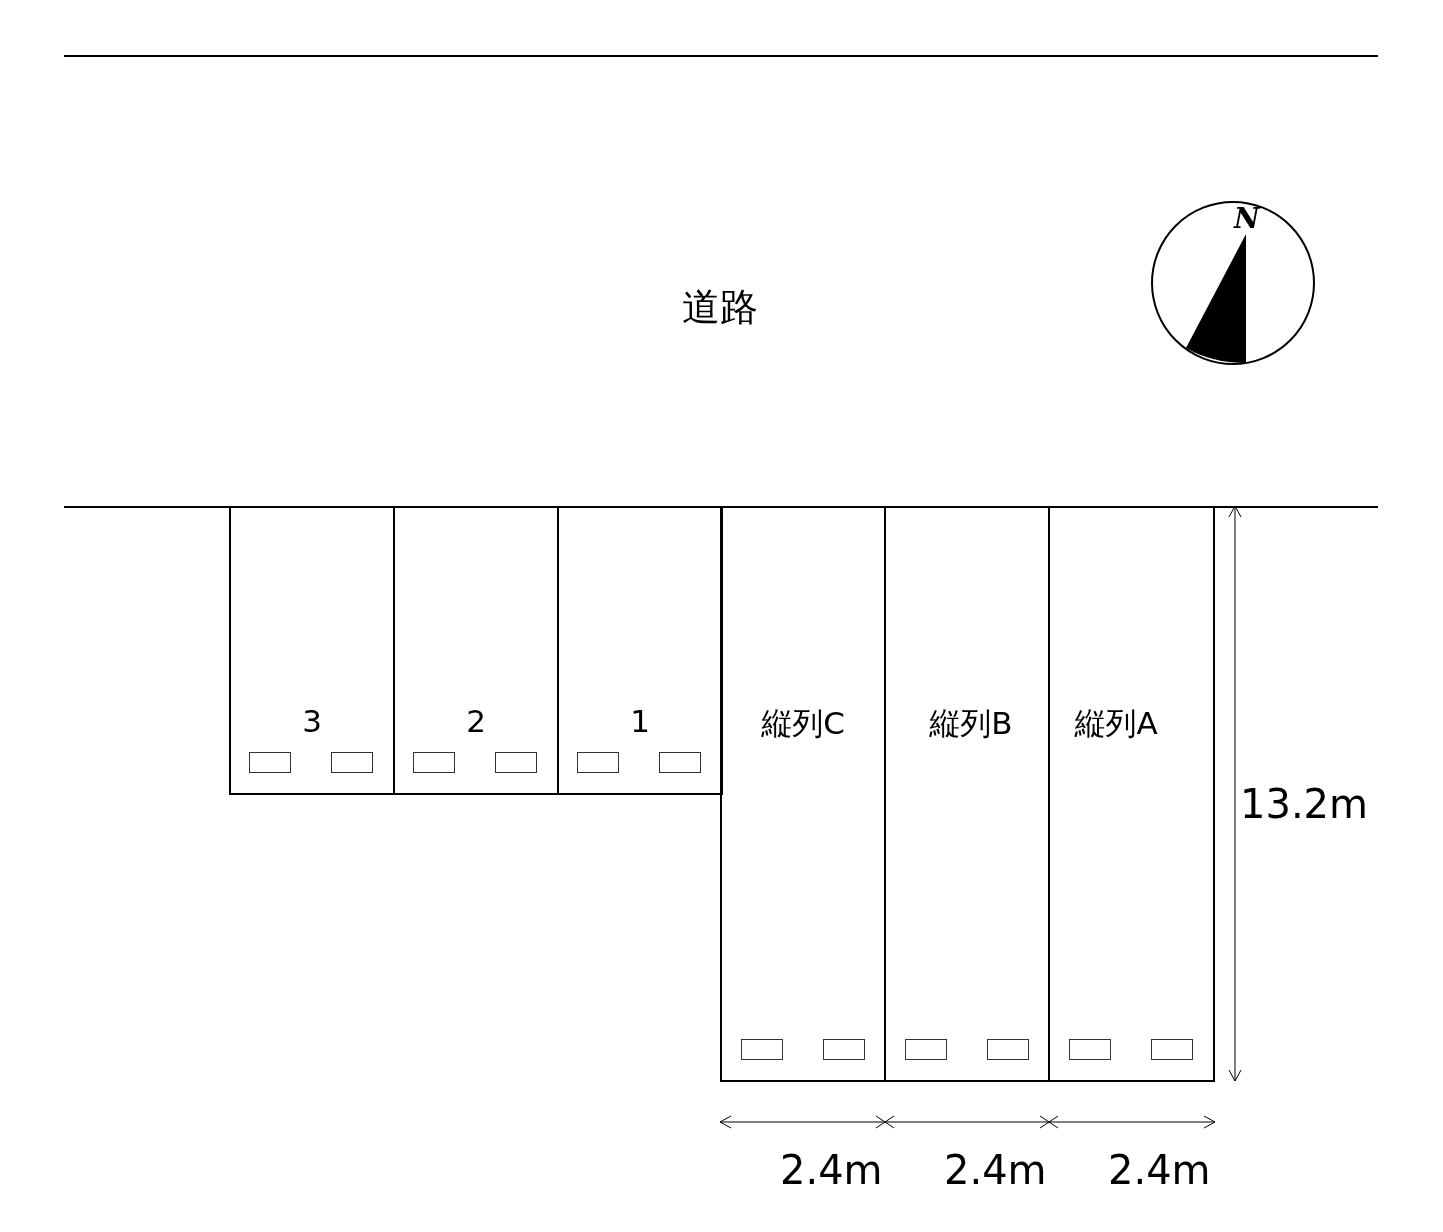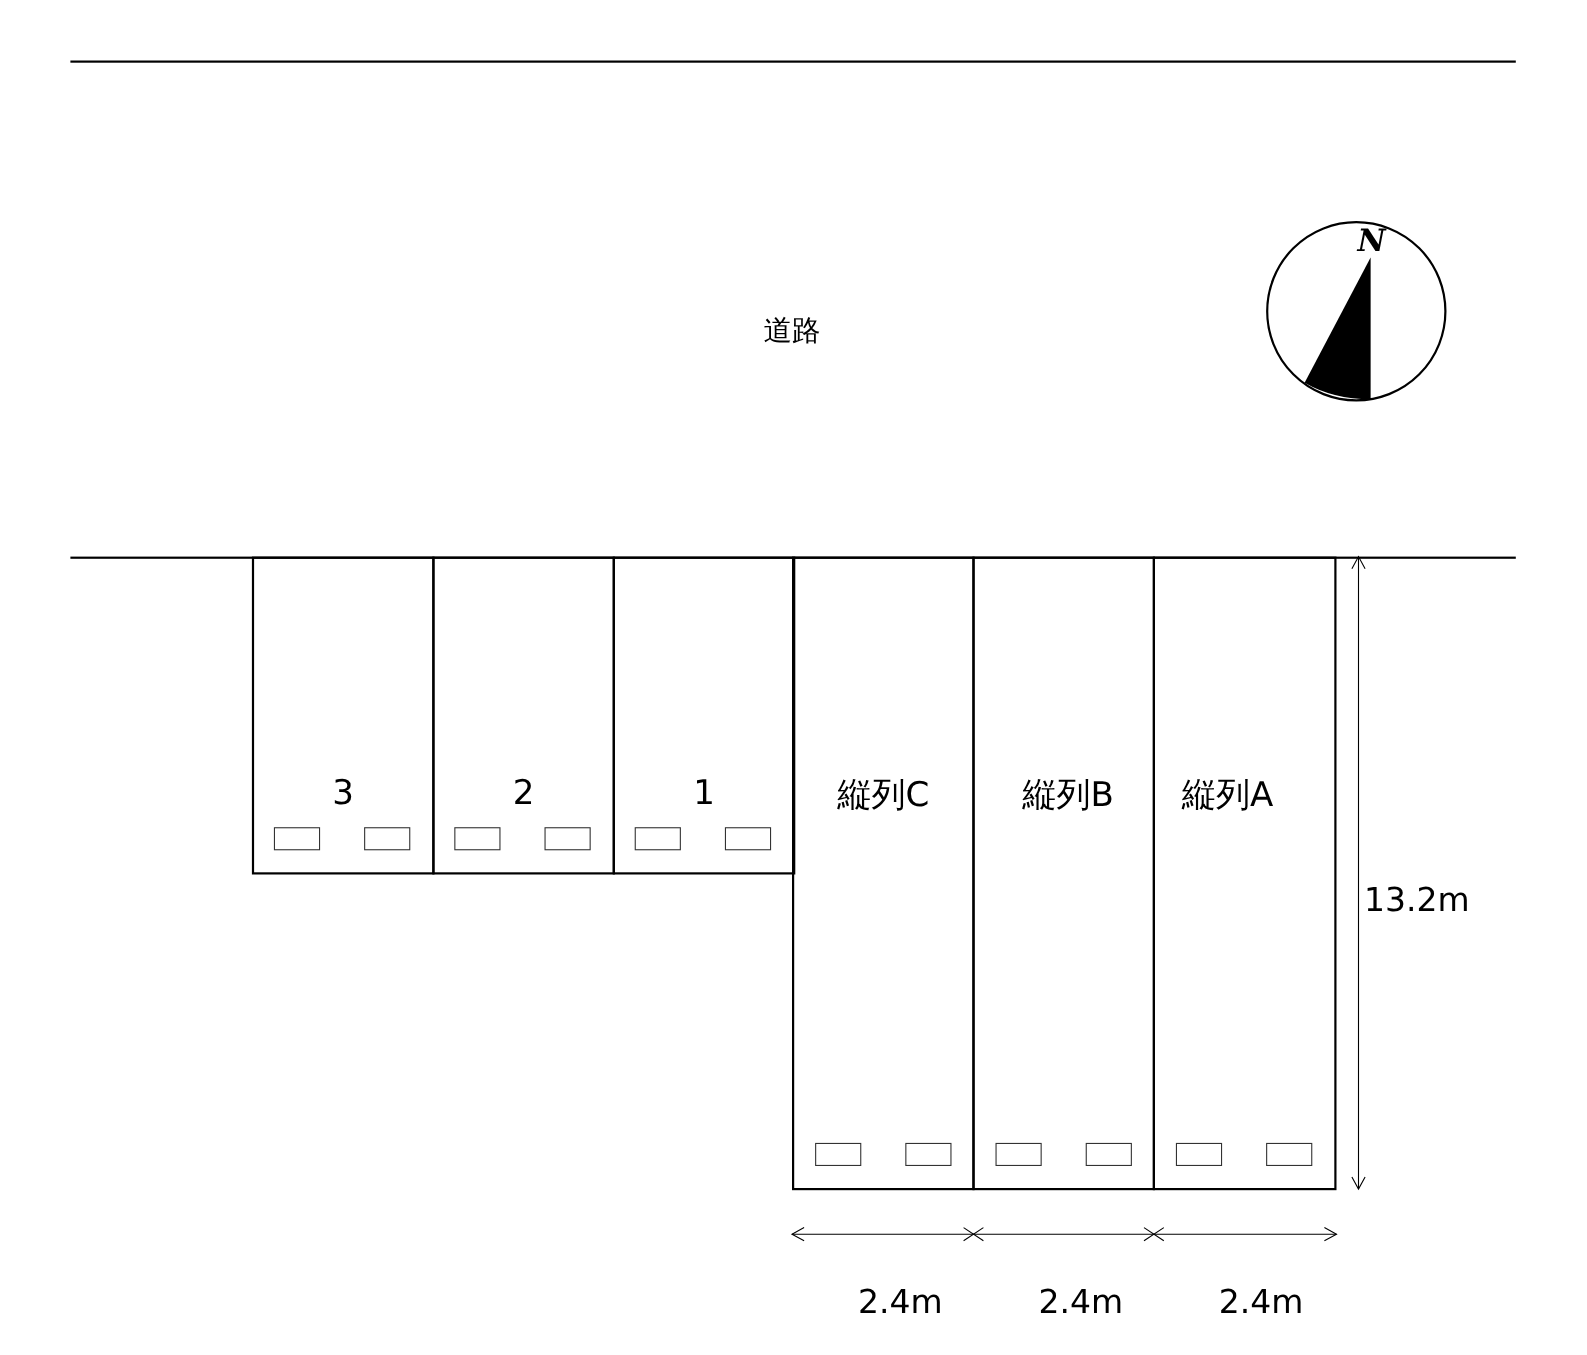--- a/index.html
+++ b/index.html
@@ -3,30 +3,30 @@
 <meta charset="utf-8">
 <style>
   html, body { margin:0; padding:0; background:#ffffff; }
   body { width:1443px; height:1232px; position:relative; overflow:hidden;
          font-family:"DejaVu Sans", "Liberation Sans", sans-serif; color:#000; }
   .abs { position:absolute; }
   .hline { position:absolute; height:2px; background:#000; }
   .lot { position:absolute; border:2px solid #000; box-sizing:border-box; }
   .wheel { position:absolute; width:42px; height:21px; border:1px solid #333; box-sizing:border-box; background:#fff; }
   .label { position:absolute; font-size:31px; text-align:center; line-height:1; }
-  .dim { position:absolute; font-size:30px; line-height:1;margin-top:20px; }
+  .dim { position:absolute; font-size:40px; line-height:1; }
   svg { position:absolute; overflow:visible; }
 </style>
 </head>
 <body>
 
 <div class="hline" style="left:64px; top:55px; width:1314px;"></div>
 <div class="hline" style="left:64px; top:506px; width:1314px;"></div>
 
-<div class="label" style="left:660px; top:288px; width:120px; font-size:26px;">道路</div>
+<div class="label" style="left:660px; top:288px; width:120px; font-size:38px;">道路</div>
 
 <svg style="left:1150px; top:198px;" width="170" height="170" viewBox="0 0 170 170">
   <circle cx="83" cy="85" r="81" fill="#fff" stroke="#000" stroke-width="2"></circle>
   <path d="M96 36 L96 165 Q62 165 36 150 Z" fill="#000"></path>
 </svg>
 <div class="abs" style="left:1234px; top:202px; font-family:'DejaVu Serif', serif; font-style:italic; font-weight:bold; font-size:28px;">N</div>
 
 <div class="lot" style="left:229px; top:506px; width:166px; height:289px;"></div>
 <div class="lot" style="left:393px; top:506px; width:166px; height:289px;"></div>
 <div class="lot" style="left:557px; top:506px; width:166px; height:289px;"></div>

